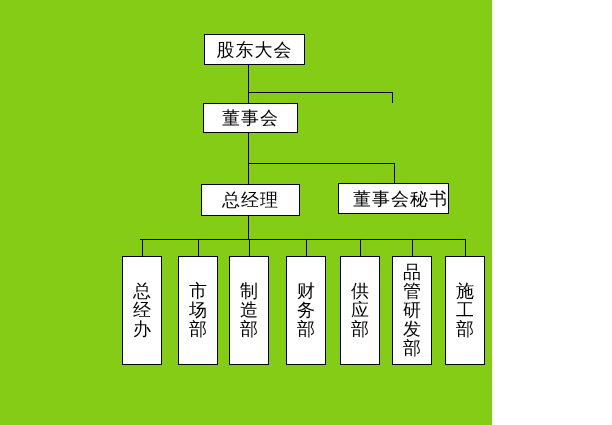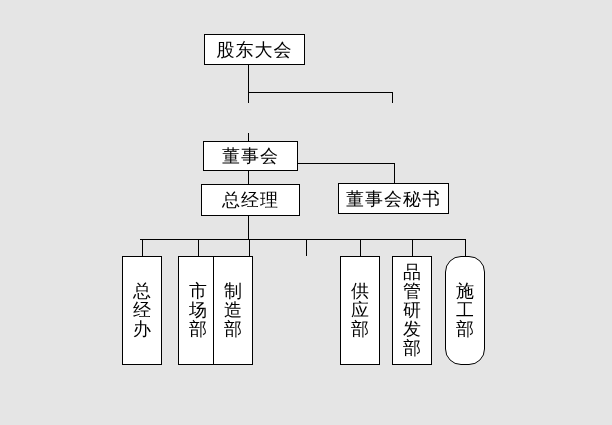--- a/index.html
+++ b/index.html
@@ -2,23 +2,23 @@
 <html><head>
 <meta charset="utf-8">
 <style>
   html, body {
     margin: 0;
     padding: 0;
     background: #ffffff;
   }
   .canvas {
     position: relative;
-    width: 612px;
+    width: 492px;
     height: 425px;
-    background: #e5e5e5;
+    background: #84cc16;
     font-family: "Liberation Serif", "DejaVu Serif", serif;
     color: #000000;
     overflow: hidden;
   }
   .node {
     position: absolute;
     border: 1px solid #000000;
     background: #ffffff;
     box-sizing: border-box;
     display: flex;
@@ -48,32 +48,32 @@
     background: #000000;
   }
   .hline {
     position: absolute;
     height: 1px;
     background: #000000;
   }
 
   
   #node-shareholders { left: 204px; top: 34px;  width: 101px; height: 31px; }
-  #node-board        { left: 203px; top: 103px; width: 95px;  height: 30px; margin-top: 38px; }
+  #node-board        { left: 203px; top: 103px; width: 95px;  height: 30px; }
   #node-supervisory  { left: 353px; top: 103px; width: 94px;  height: 30px; }
   #node-gm           { left: 201px; top: 184px; width: 99px;  height: 32px; justify-content: center; }
-  #node-secretary    { left: 338px; top: 183px; width: 111px; height: 31px; }
+  #node-secretary    { left: 338px; top: 183px; width: 111px; height: 31px; justify-content: flex-end; }
 
   #dept-0 { left: 122px; }
   #dept-1 { left: 178px; }
-  #dept-2 { left: 213px; }
+  #dept-2 { left: 229px; }
   #dept-3 { left: 286px; }
   #dept-4 { left: 340px; }
   #dept-5 { left: 392px; }
-  #dept-6 { left: 445px; border-radius: 16px; }
+  #dept-6 { left: 445px; }
 
   
   #l-v-shareholders { left: 248px; top: 65px;  height: 38px; }
   #l-h-level2       { left: 248px; top: 92px;  width: 145px; }
   #l-v-supervisory  { left: 392px; top: 92px;  height: 11px; }
   #l-v-board        { left: 248px; top: 133px; height: 51px; }
   #l-h-level3       { left: 248px; top: 163px; width: 147px; }
   #l-v-secretary    { left: 394px; top: 163px; height: 20px; }
   #l-v-gm           { left: 248px; top: 216px; height: 24px; }
   #l-h-bus          { left: 140px; top: 239px; width: 326px; }
@@ -123,20 +123,23 @@
 
   <div class="node dept" id="dept-1">
     <div class="vtext">市场部</div>
   </div>
   <div class="node dept" id="dept-0">
     <div class="vtext">总经办</div>
   </div>
   <div class="node dept" id="dept-2">
     <div class="vtext">制造部</div>
   </div>
+  <div class="node dept" id="dept-3">
+    <div class="vtext">财务部</div>
+  </div>
   <div class="node dept" id="dept-4">
     <div class="vtext">供应部</div>
   </div>
   <div class="node dept" id="dept-5">
     <div class="vtext">品管研发部</div>
   </div>
   <div class="node dept" id="dept-6">
     <div class="vtext">施工部</div>
   </div>
 

